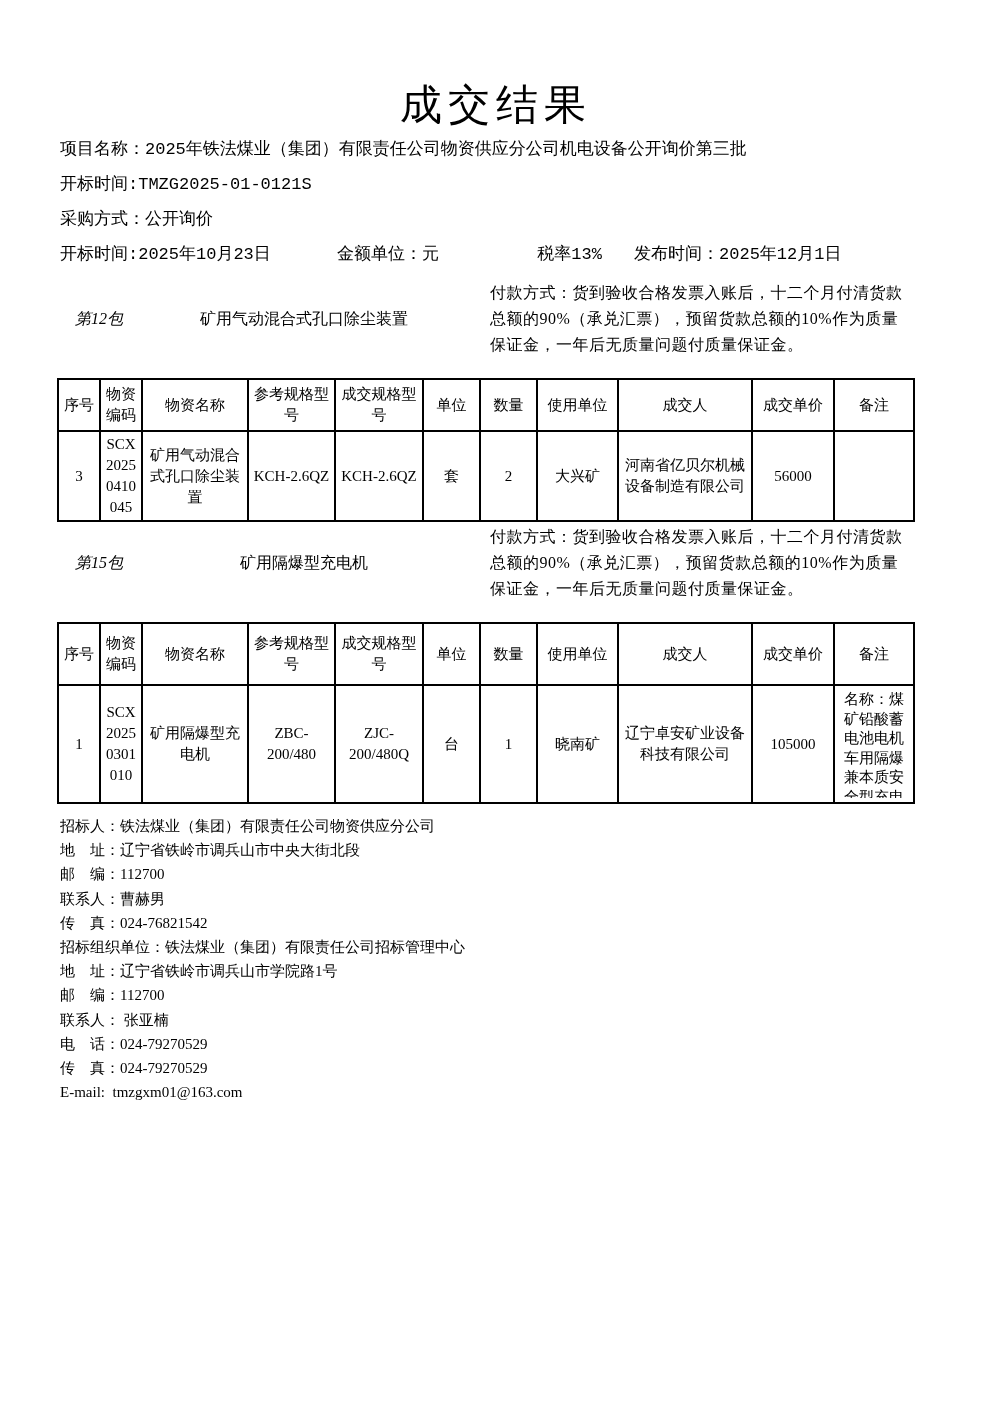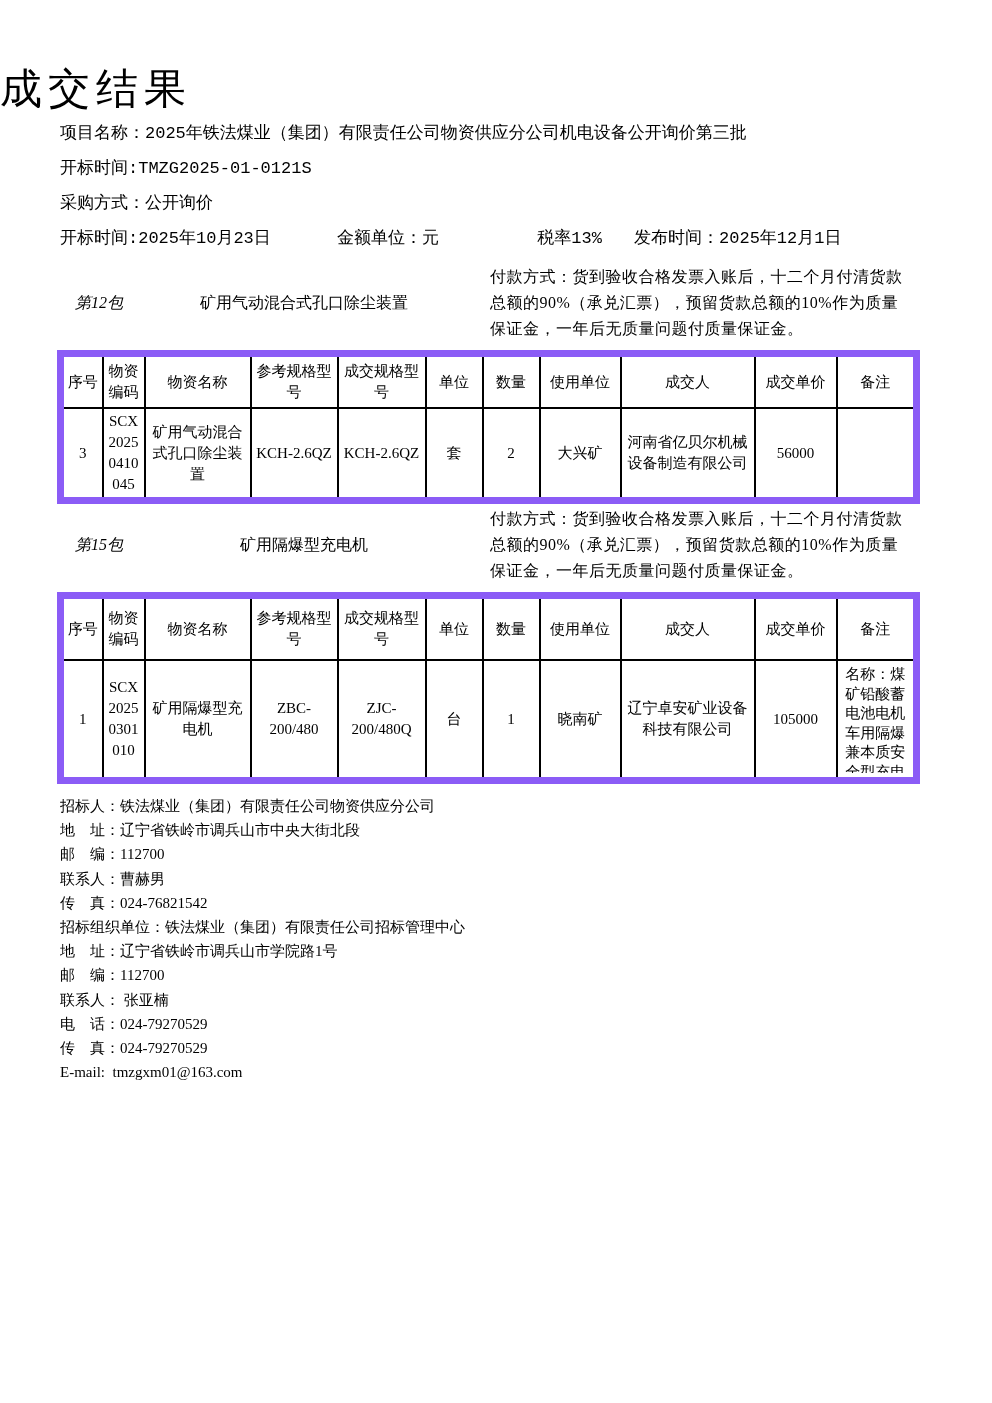--- a/index.html
+++ b/index.html
@@ -4,21 +4,22 @@
 <style>
   html,body{margin:0;padding:0;background:#ffffff;}
   body{
     width:992px;
     font-family:"Liberation Serif","DejaVu Serif",serif;
     color:#000;
   }
   .page{position:relative;width:992px;height:1403px;background:#fff;overflow:hidden;}
   .title{
     margin:0;
-    padding-top:64px;
+    padding-top:80px;
+    text-align:center;
     font-size:42px;
     font-weight:400;
     letter-spacing:6px;
     line-height:50px;
   }
   .meta{margin-top:10px;}
   .meta-line{
     margin-left:60px;
     margin-right:60px;
     font-size:17px;
@@ -50,25 +51,25 @@
   .pkg-pay{
     width:420px;
     margin-left:5px;
     font-size:16px;
     line-height:26px;
     letter-spacing:0.5px;
   }
 
   table.result{
     margin-left:57px;
-    margin-top:8px;
+    margin-top:20px;
     border-collapse:collapse;
     table-layout:fixed;
     width:856px;
-    border:7px solid #8b5cf6;
+    border:1px solid #8b5cf6;
   }
   table.result th, table.result td{
     border:2px solid #000;
     text-align:center;
     vertical-align:middle;
     font-weight:400;
     font-size:15px;
     line-height:21px;
     padding:2px 3px;
     overflow:hidden;

